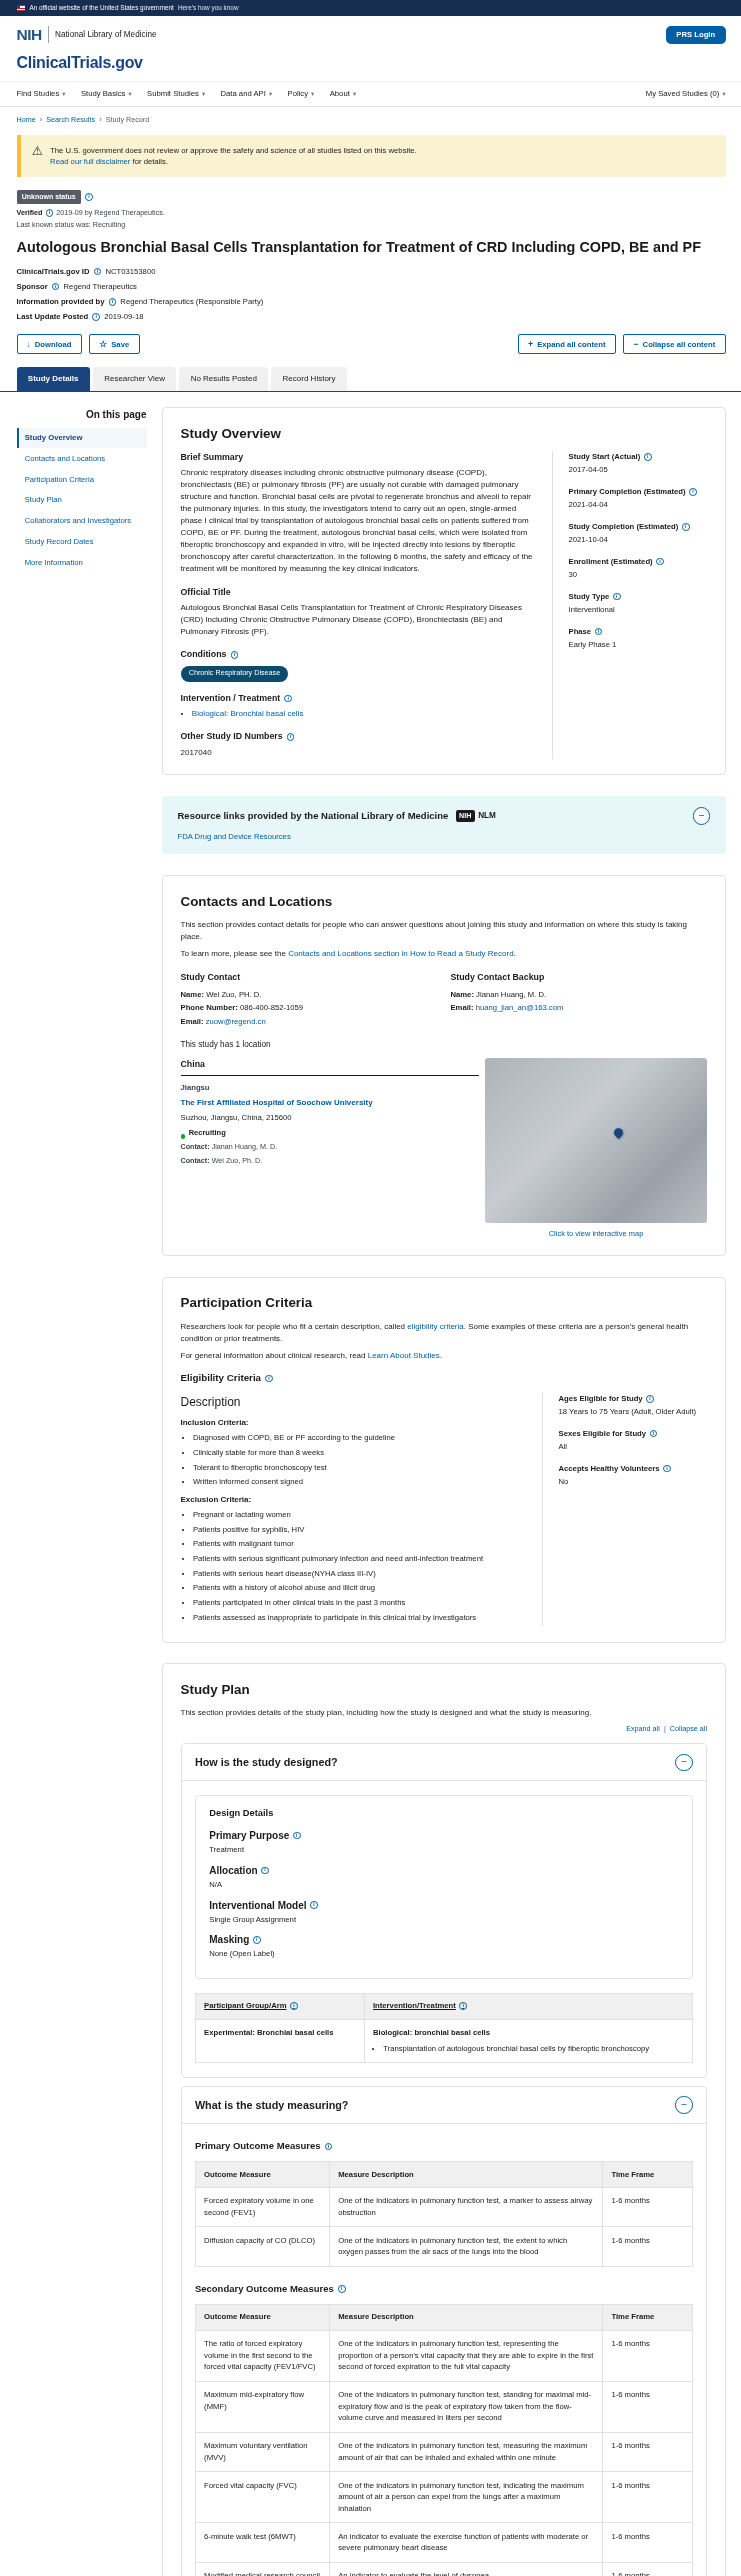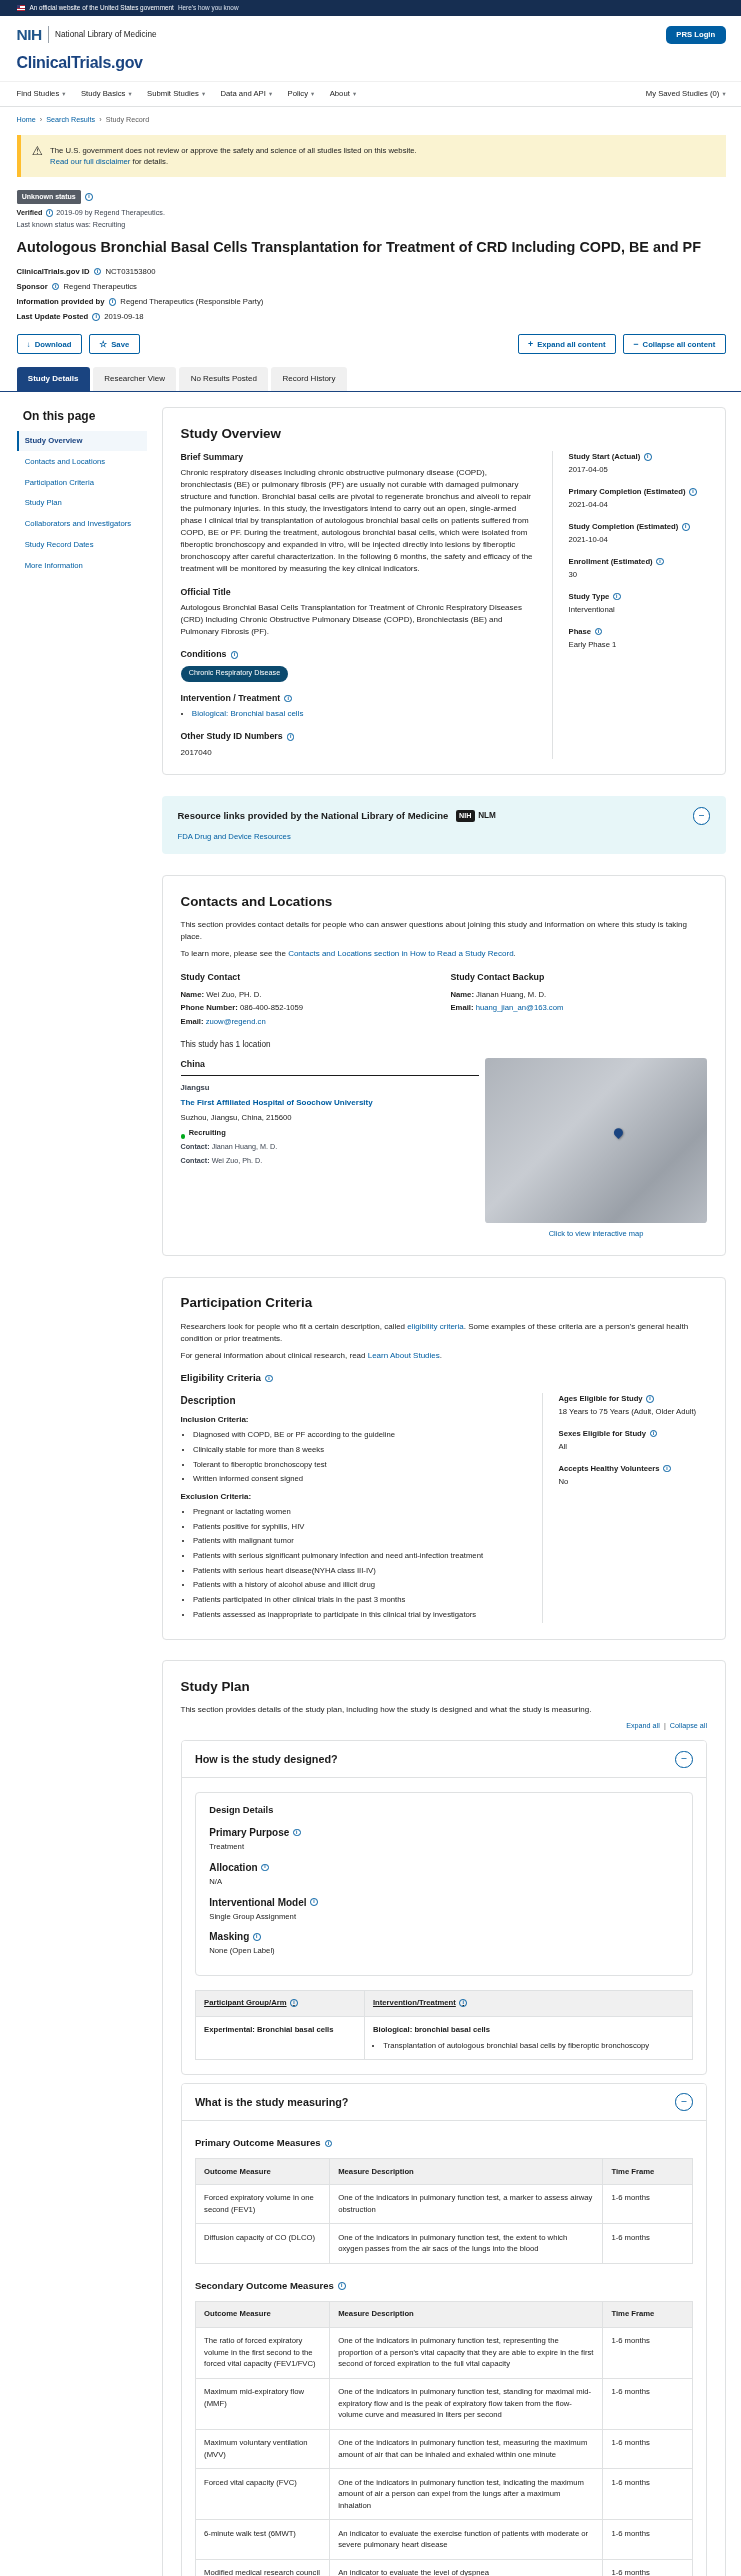--- a/index.html
+++ b/index.html
@@ -61,21 +61,21 @@
   .actions-spacer { flex:1; }
 
   
   .tabs { display:flex; gap:3.1px; padding:0 16.5px; margin-top:12.4px; border-bottom:1.5px solid #1a4480; }
   .tab { padding:6.2px 11.3px; font-size:8px; background:#f0f0f0; color:#1b1b1b; border-radius:3.1px 3.1px 0 0; cursor:pointer; }
   .tab.active { background:#1a4480; color:#fff; font-weight:bold; }
 
   
   .content { display:flex; gap:15.5px; padding:15.5px 16.5px 36px; align-items:flex-start; }
   .sidebar { width:130px; flex:none; font-size:7.7px; position:sticky; top:0; }
-  .sidebar-title { font-weight:bold; font-size:12px; margin-bottom:5.2px; padding-left:6.2px; }
+  .sidebar-title { font-weight:bold; font-size:10px; margin-bottom:5.2px; padding-left:6.2px;text-align:right; }
   .side-item { display:block; padding:4.6px 5.2px 4.6px 6.2px; color:#005ea2; text-decoration:none; border-left:2.1px solid transparent; }
   .side-item.active { border-left-color:#005ea2; background:#f2f7fb; color:#1a4480; font-weight:bold; }
   .main-col { flex:1; min-width:0; }
 
   .card { border:0.5px solid #dfe1e2; border-radius:4.1px; padding:15.5px 17.5px; margin-bottom:20.6px; }
   h2.sec-h { font-size:13.4px; margin-bottom:7.2px; }
   .intro { font-size:8px; margin-bottom:5.2px; }
 
   
   .overview-grid { display:grid; grid-template-columns:1fr 155px; gap:17.5px; margin-top:3.1px; }
@@ -114,21 +114,21 @@
   .rec-status { font-size:7.5px; font-weight:bold; margin-top:4.1px; display:flex; align-items:flex-end; gap:3.6px; }
   .rec-dot { width:4.6px; height:4.6px; border-radius:50%; background:#00a91c; display:inline-block; }
   .contact-sm { font-size:7.2px; color:#3d4551; margin-top:3.1px; }
   .map-box { height:165px; border-radius:3.1px; background:linear-gradient(135deg,#aeb3ba 0%, #c8ccd2 40%, #9aa0a8 75%, #b8bdc4 100%); position:relative; cursor:pointer; }
   .map-pin { position:absolute; left:58%; top:42%; width:9.3px; height:9.3px; background:#1a4480; border-radius:50% 50% 50% 0; transform:rotate(-45deg); box-shadow:0 1px 2.1px rgba(0,0,0,.4); }
   .map-caption { display:block; text-align:center; margin-top:5.2px; font-size:7.5px; }
 
   
   .elig-title { font-weight:bold; font-size:9.8px; margin:9.3px 0 7.2px; display:flex; gap:4.1px; align-items:center; }
   .elig-grid { display:grid; grid-template-columns:1fr 165px; gap:17.5px; }
-  .desc-label { font-weight:bold; font-size:10px; margin-bottom:5.2px; }
+  .desc-label { font-weight:normal; font-size:12px; margin-bottom:5.2px; }
   .crit-title { font-weight:bold; font-size:8px; margin:6.2px 0 3.1px; }
   .crit-list { margin:0 0 3.1px 12.4px; font-size:7.7px; }
   .crit-list li { margin:3.1px 0; }
   .elig-right { border-left:0.5px solid #dfe1e2; padding-left:15.5px; }
 
   
   .panel-links { text-align:right; font-size:7.2px; margin:2.1px 0 3.1px; }
   .panel-links .bar { color:#5c5c5c; padding:0 4.1px; }
   .panel { border:0.5px solid #dfe1e2; border-radius:4.1px; margin-top:8.2px; overflow:hidden; }
   .panel-head { display:flex; align-items:center; justify-content:space-between; padding:9.3px 13.4px; border-bottom:0.5px solid #dfe1e2; background:#fff; }

